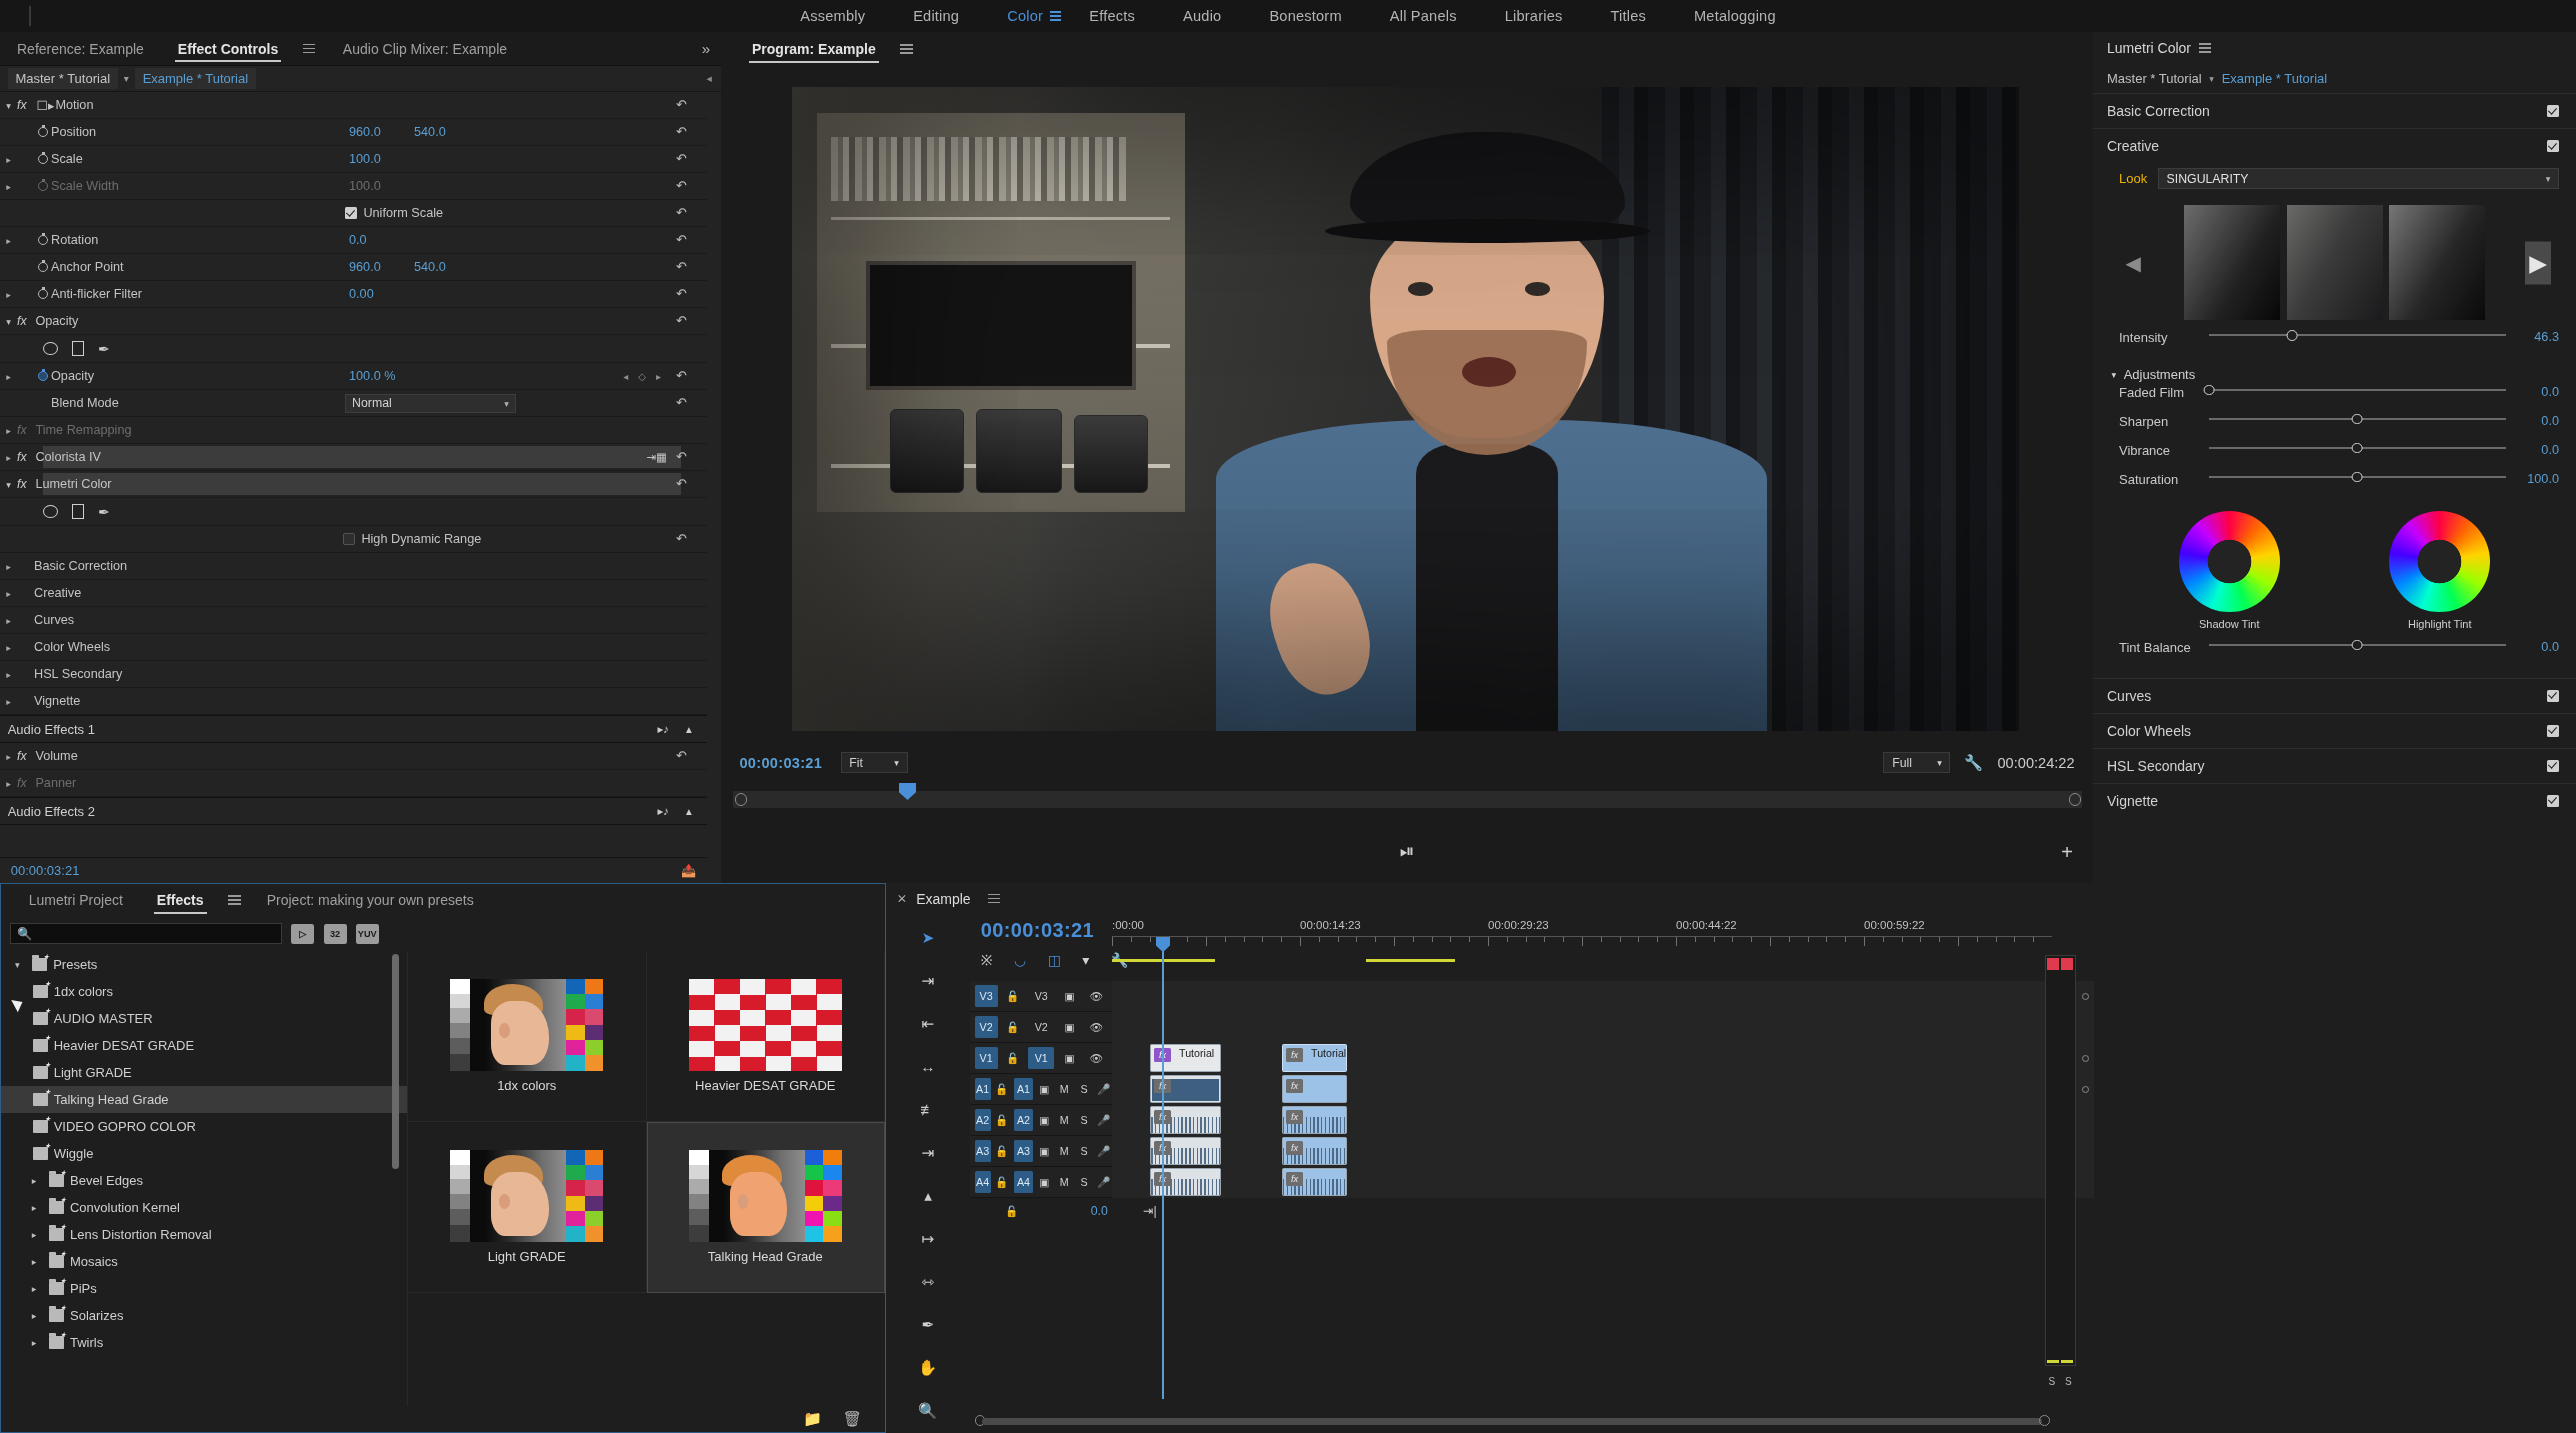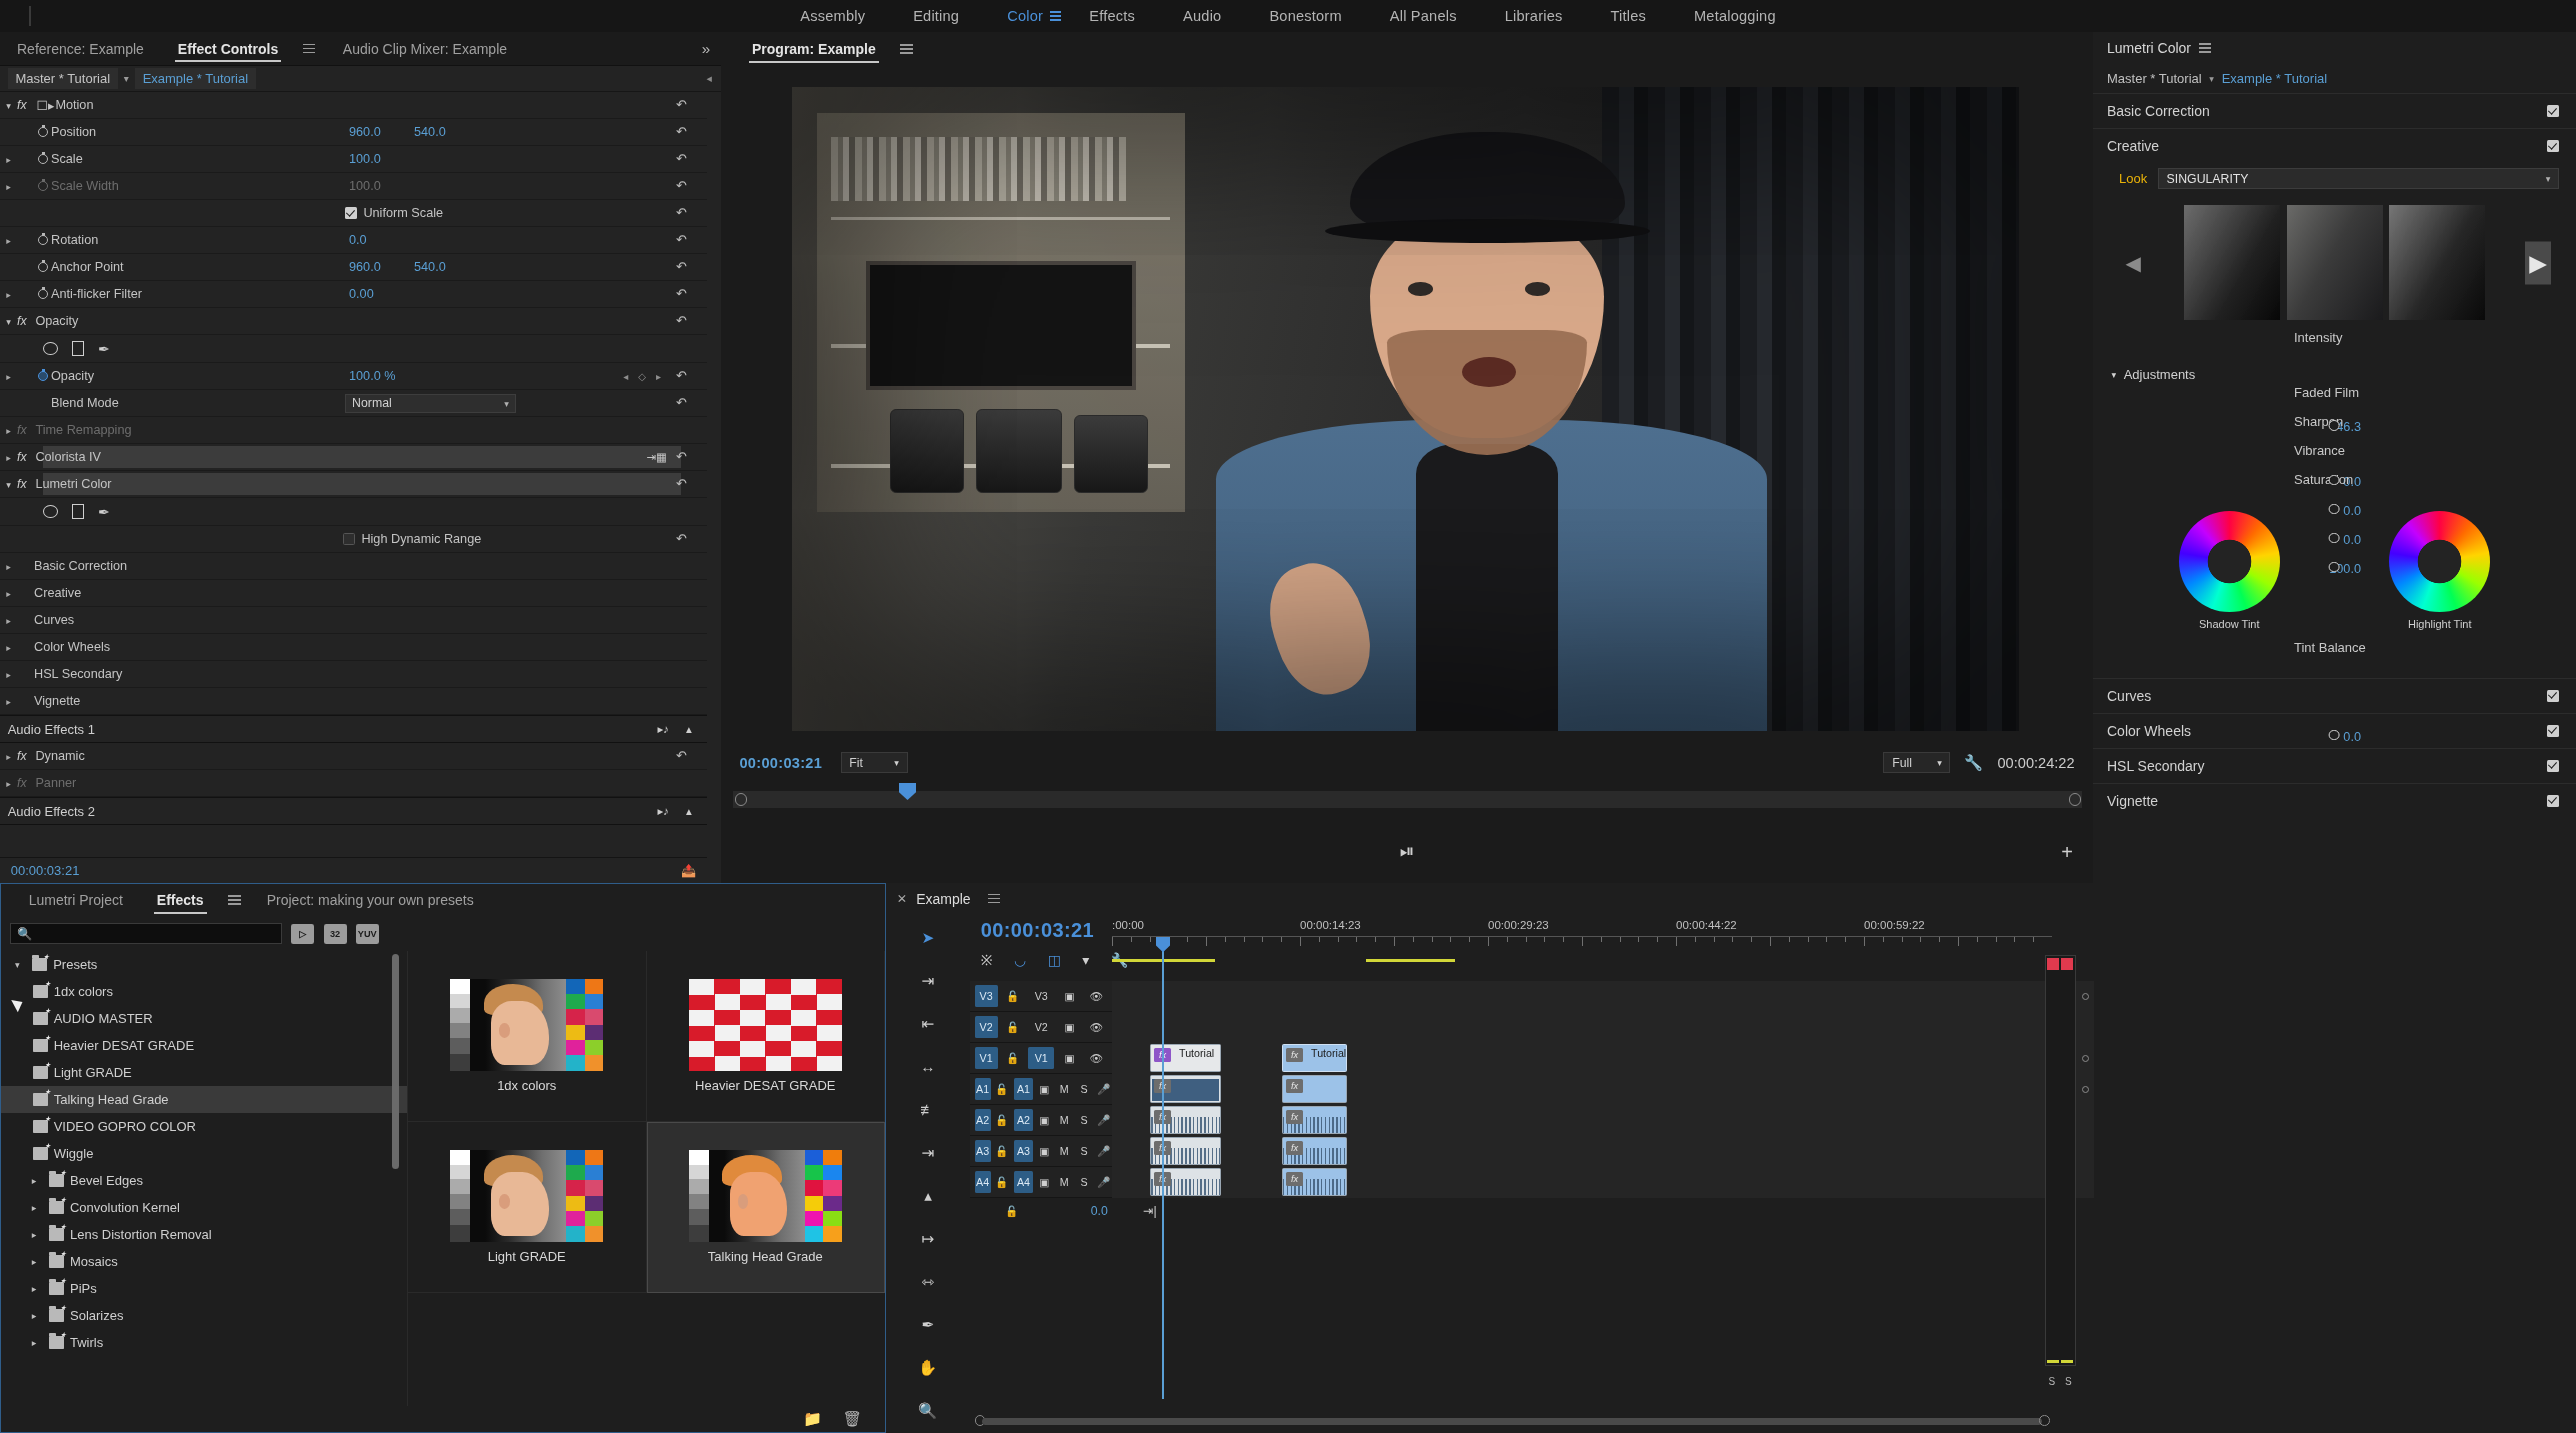--- a/index.html
+++ b/index.html
@@ -174,21 +174,21 @@
   .lum-head { height:32px; display:flex; align-items:center; padding-left:14px; font-size:14px; color:#d8d8d8; }
   .lum-sub { height:29px; display:flex; align-items:center; padding-left:14px; font-size:13px; background:#1e1e1e;}
   .lum-sub .m { color:#c0c0c0; }
   .lum-sub .cv { margin:0 7.7px; color:#9a9a9a; font-size:9.2px;}
   .lum-sub .s { color:#5a9fd4; }
   .lum-section {
     height:35px; display:flex; align-items:center; padding:0 17px 0 14px;
     font-size:14px; color:#d2d2d2; border-top:0.8px solid #2c2c2c;
   }
   .lum-section .chk { margin-left:auto; }
-  .lum-row { display:flex; align-items:center; padding:0 17px 0 26px; height:29px; font-size:13px; color:#cfcfcf;flex-direction:column;}
+  .lum-row { display:flex; padding:0 17px 0 26px; height:29px; font-size:13px; color:#cfcfcf;}
   .lum-row .lab { width:90px; flex:0 0 90px; color:#c9c9c9;}
   .slider { position:relative; flex:1; height:10.7px; margin-right:9.2px; }
   .slider .track { position:absolute; left:0; right:0; top:4.6px; height:1.5px; background:#6a6a6a;}
   .slider .knob { position:absolute; top:0; width:10.7px;height:10.7px;border:1.5px solid #d5d5d5;border-radius:50%;background:#1e1e1e; transform:translateX(-5.4px);}
   .lum-row .num { width:44px; text-align:right; color:#5a9fd4; font-size:12.7px;}
   .look-row { display:flex; align-items:center; padding:0 17px 0 26px; height:31px; gap:10.7px;}
   .look-row .lab { font-size:13px; color:#eab308;}
   .look-sel { flex:1; height:21.5px; background:#2b2b2b; border:0.8px solid #3c3c3c; display:flex; align-items:center; padding:0 7.7px; font-size:12.3px; color:#e2e2e2;}
   .look-sel .cv { margin-left:auto; font-size:9.2px; color:#b0b0b0;}
   .look-preview { position:relative; margin:9.2px 28px 0 28px; height:119px; display:flex; align-items:center; justify-content:center;}
@@ -578,21 +578,21 @@
       <div class="ec-section-head">
         <span>Audio Effects 1</span>
         <span class="aicons">
           <span>▸♪</span>
           <span>▴</span>
         </span>
       </div>
       <div class="ec-row">
         <span class="tri">▸</span>
         <span class="fx">fx</span>
-        <span class="lbl">Dynamic</span>
+        <span class="lbl">Volume</span>
         <span class="reset">
             <span class="reset-ico">↶</span>
           </span>
       </div>
       <div class="ec-row dim">
         <span class="tri">▸</span>
         <span class="fx dim">fx</span>
         <span class="lbl">Panner</span>
       </div>
       <div class="ec-section-head">

